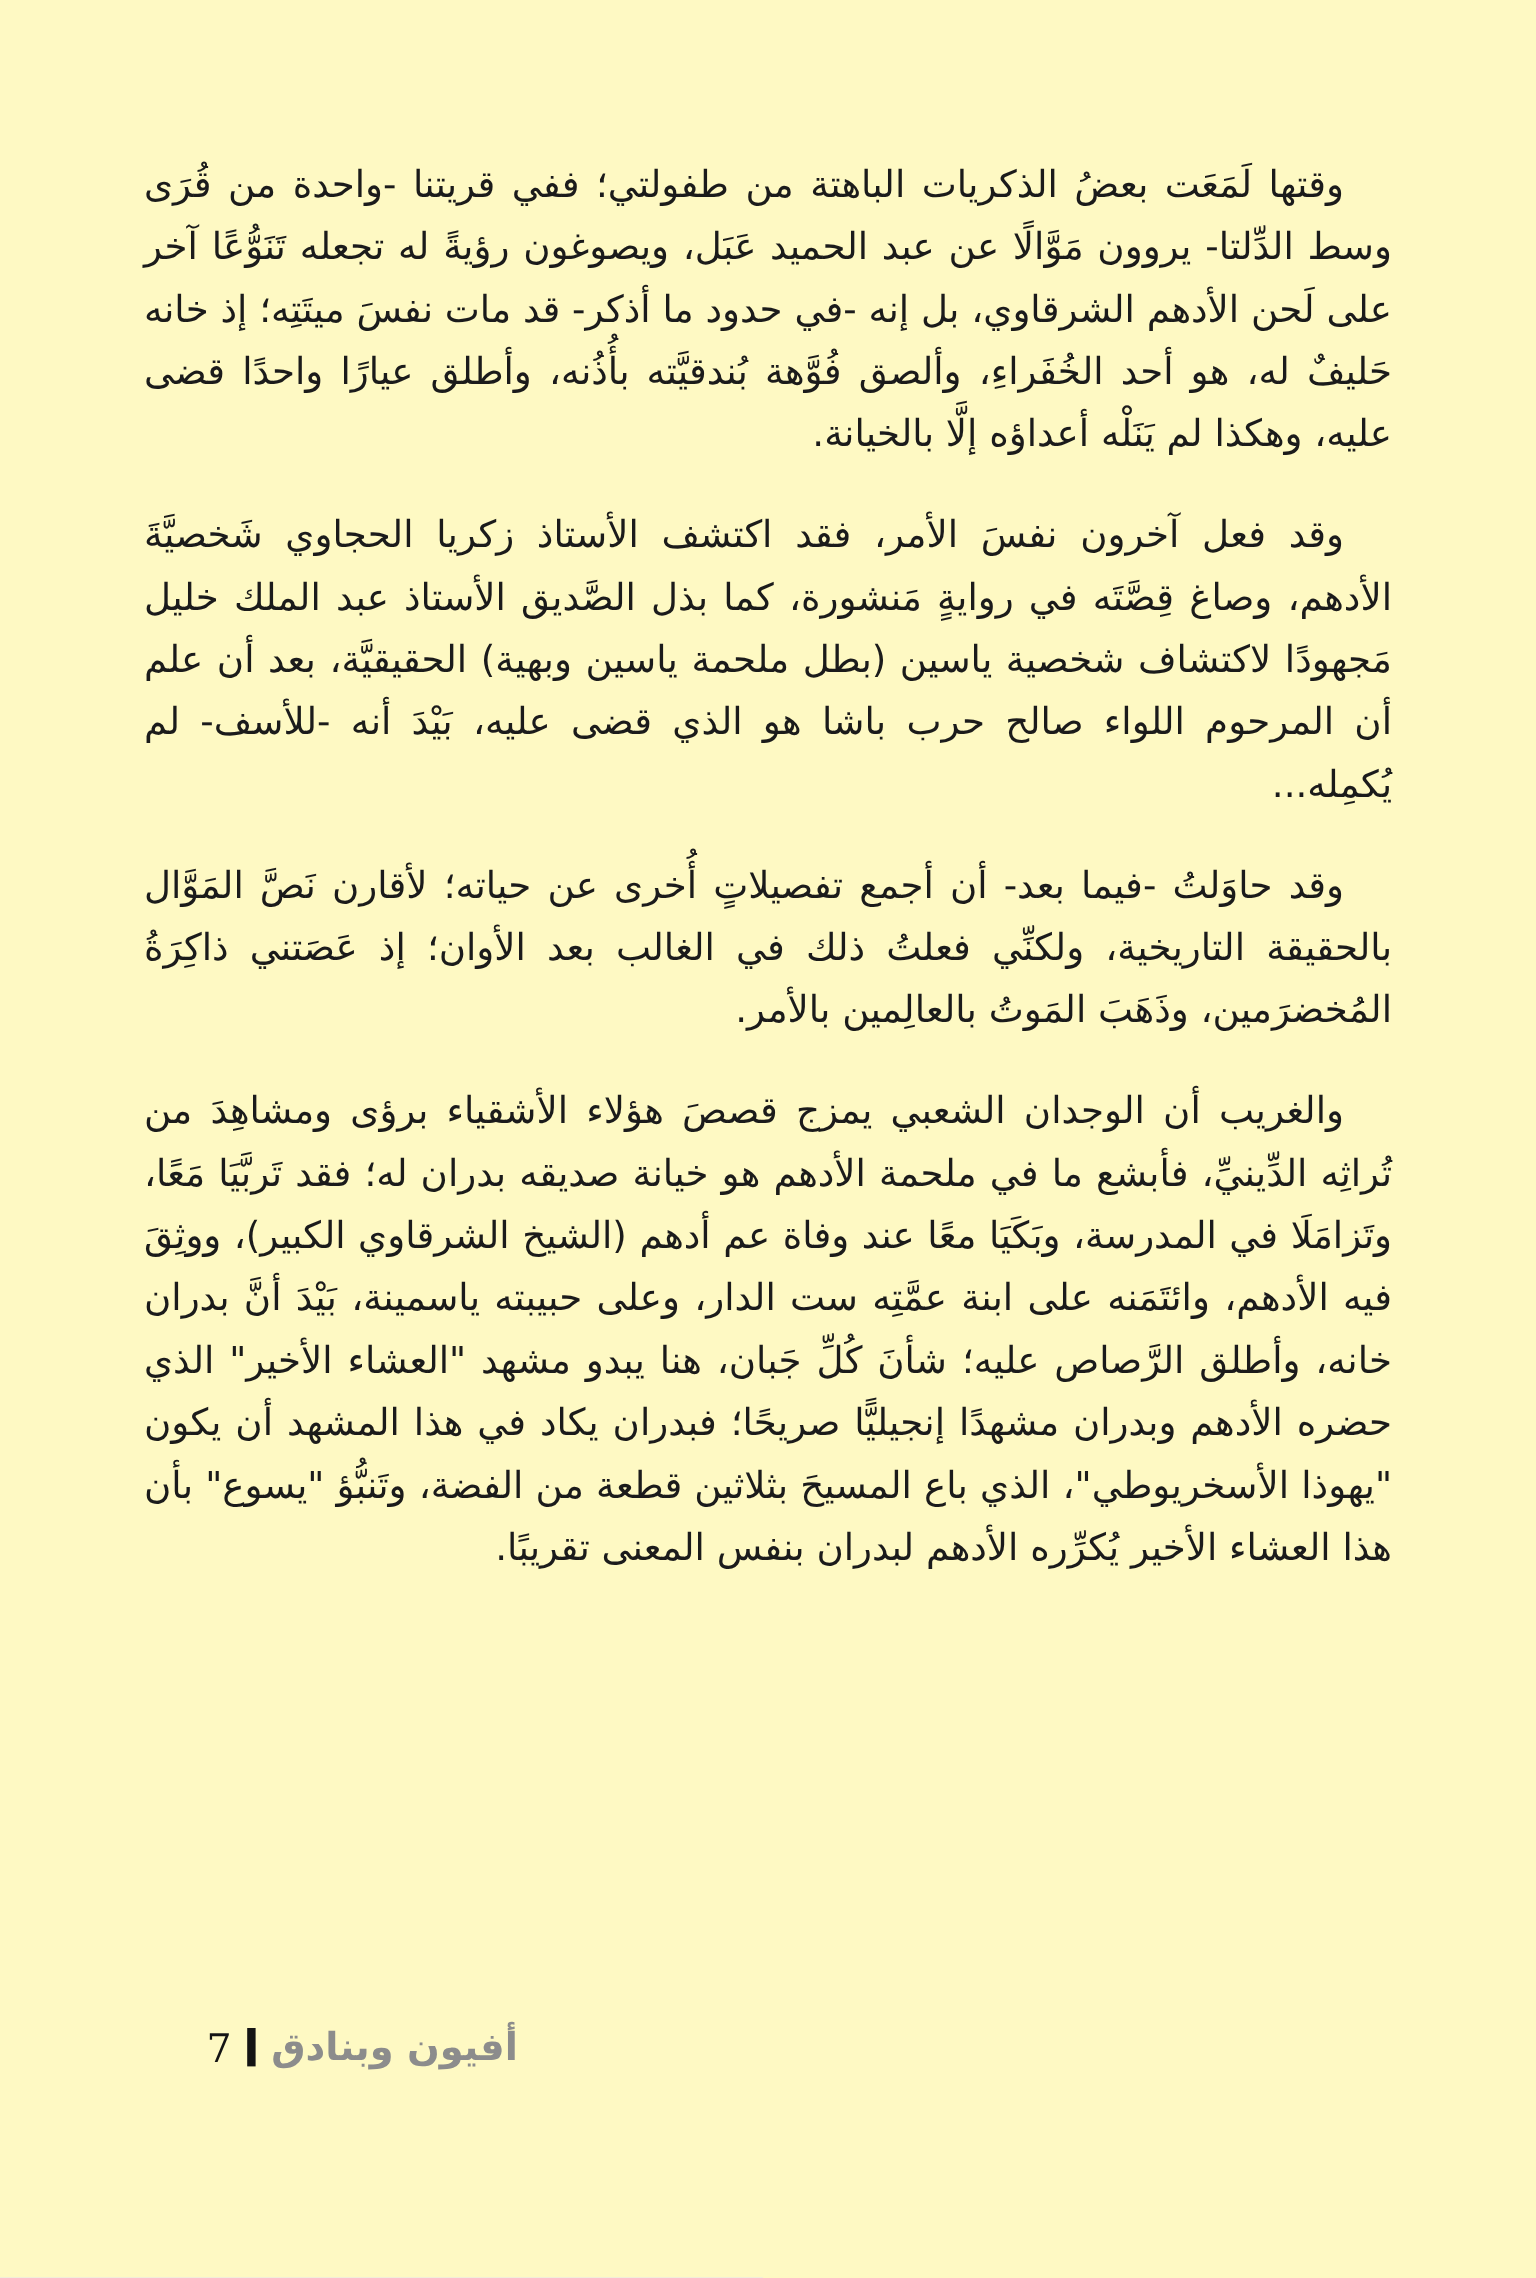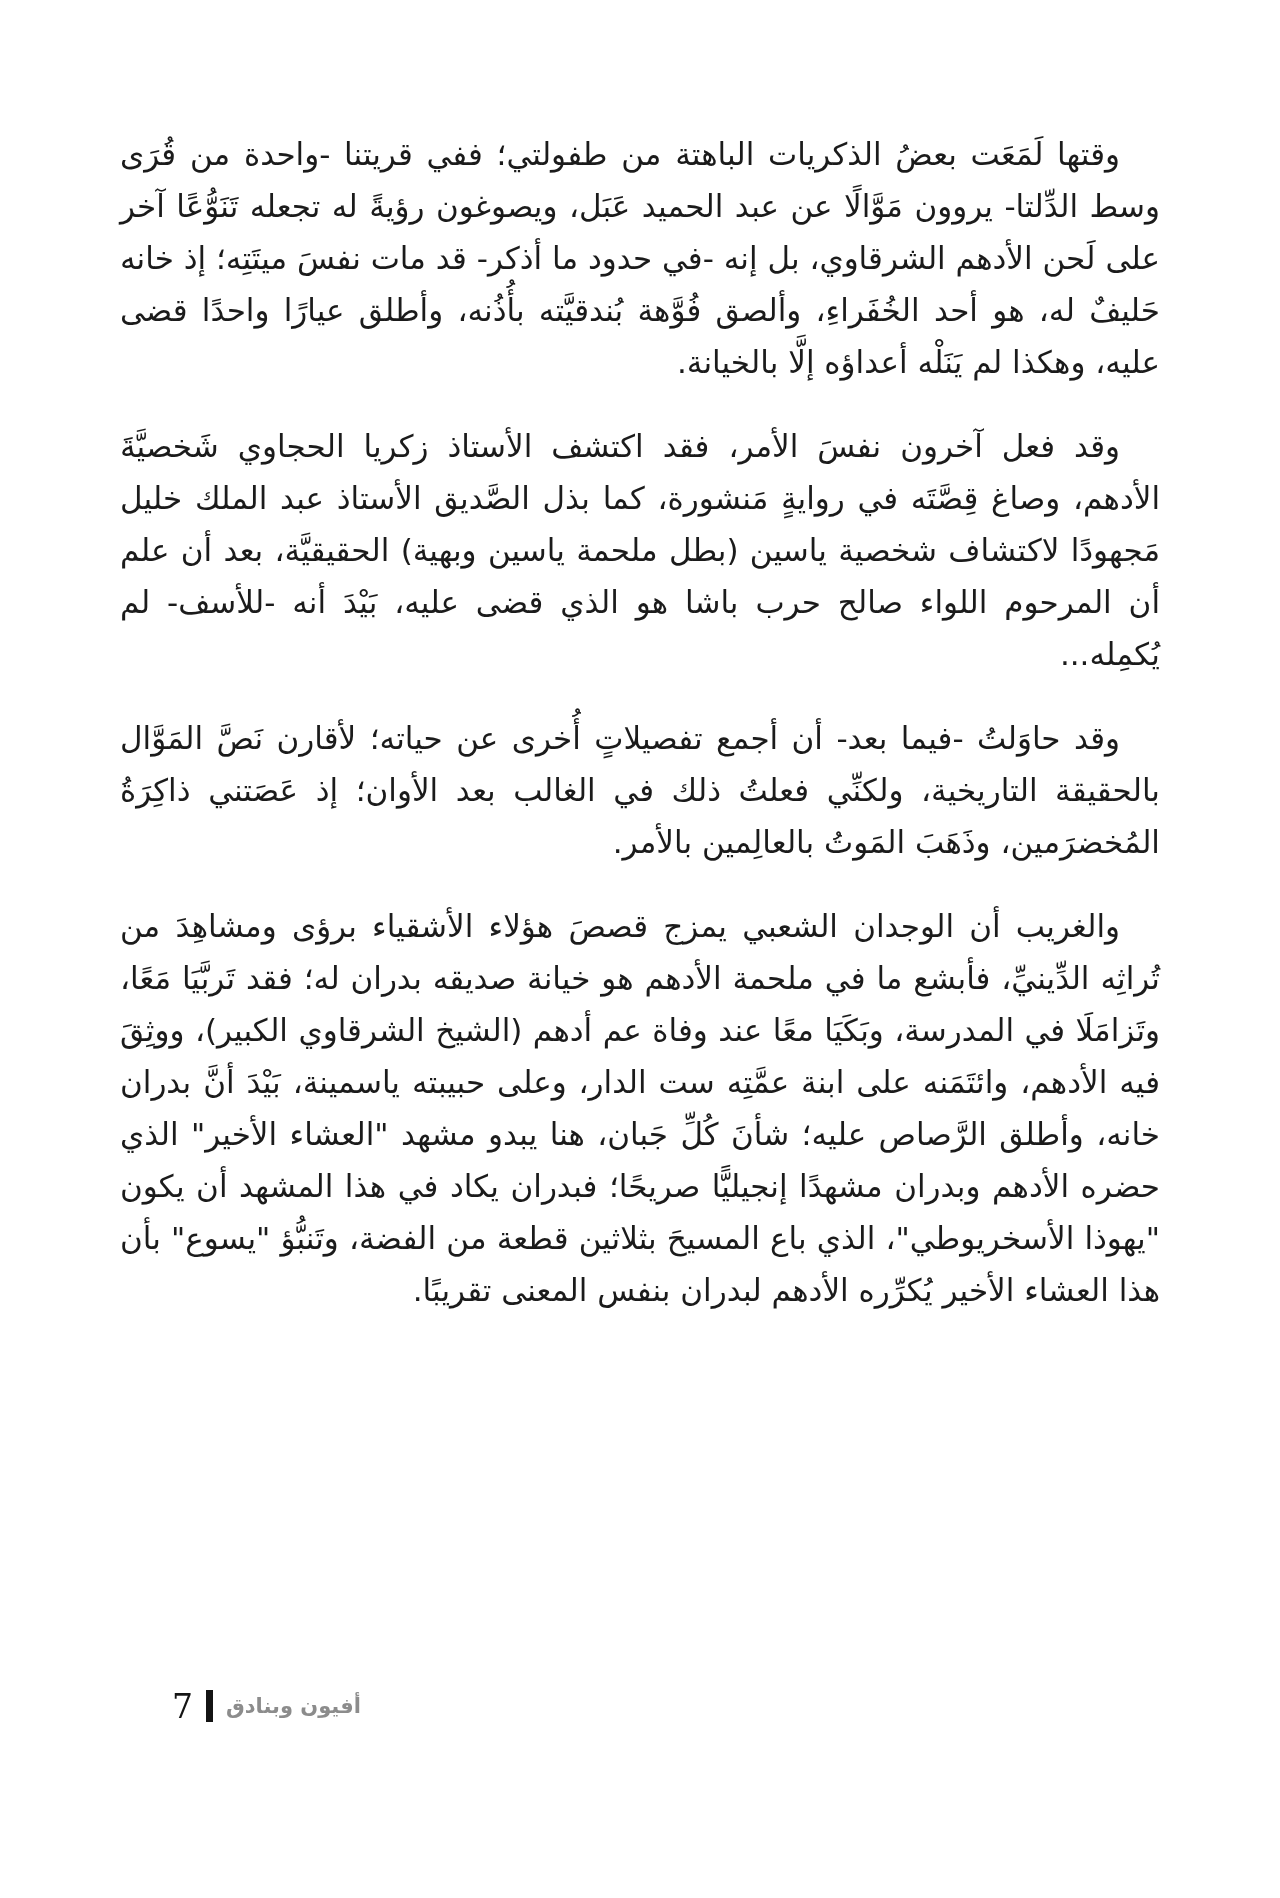--- a/index.html
+++ b/index.html
@@ -5,21 +5,21 @@
   html, body {
     margin: 0;
     padding: 0;
     background: #e8e8e8;
   }
   .page {
     position: relative;
     width: 1280px;
     height: 1898px;
     margin: 0 auto;
-    background: #ffffff;
+    background: #fef9c3;
     overflow: hidden;
   }
   .text-block {
     position: absolute;
     top: 128px;
     right: 120px;
     left: 120px;
     direction: rtl;
     unicode-bidi: embed;
     font-family: "DejaVu Sans", sans-serif;
@@ -52,21 +52,21 @@
     line-height: 1;
   }
   .footer-divider {
     width: 7px;
     height: 32px;
     background: #141414;
   }
   .book-title {
     font-family: "DejaVu Sans", sans-serif;
     font-weight: bold;
-    font-size: 21px;
+    font-size: 32px;
     color: #8c8c8c;
     line-height: 1;
     direction: rtl;
   }
 </style>
 </head>
 <body>
 
 <div class="page">
 

